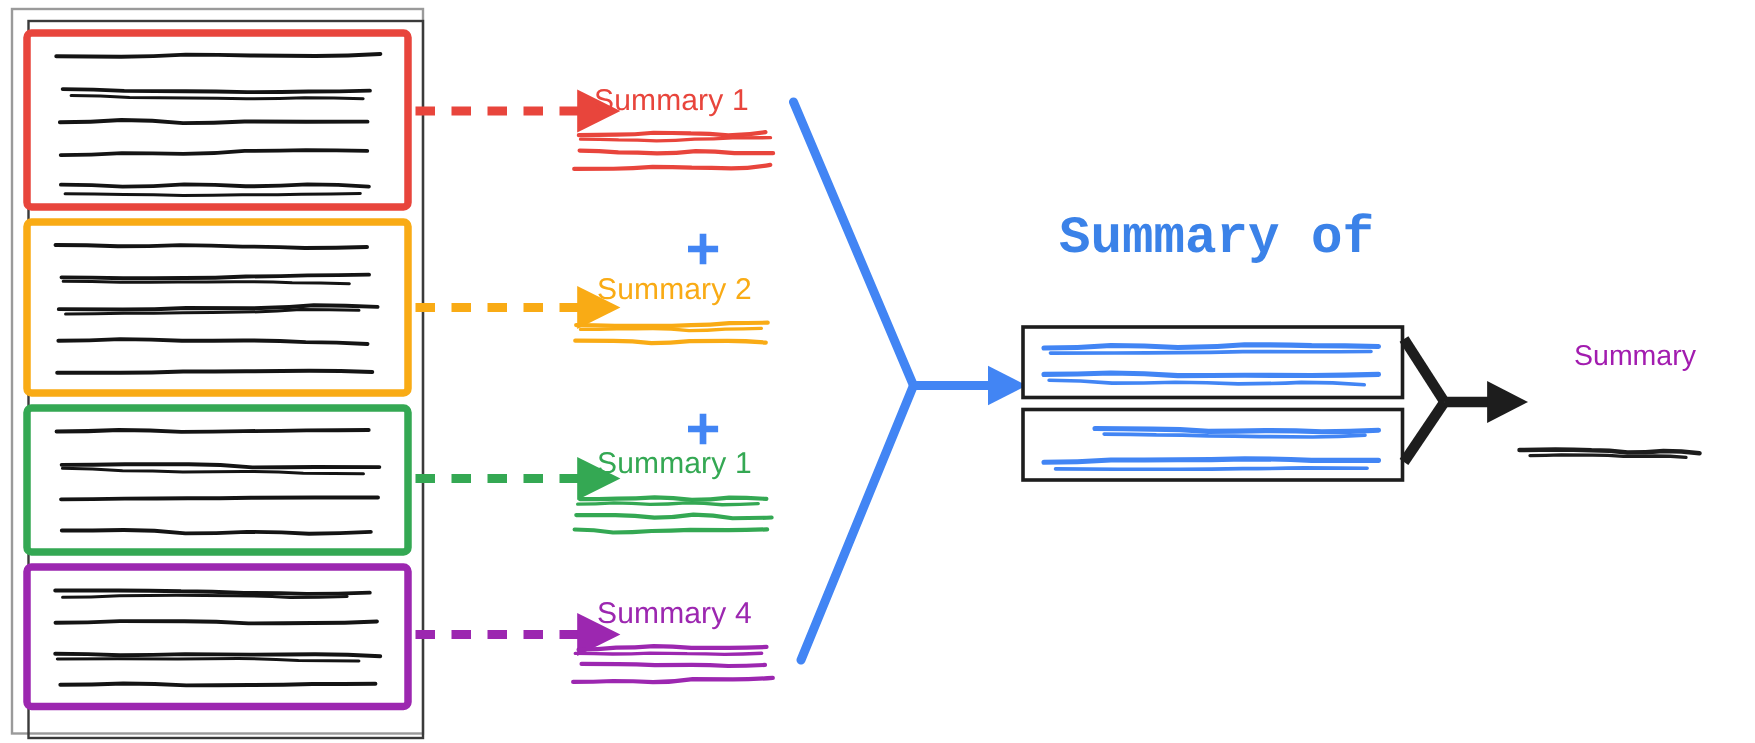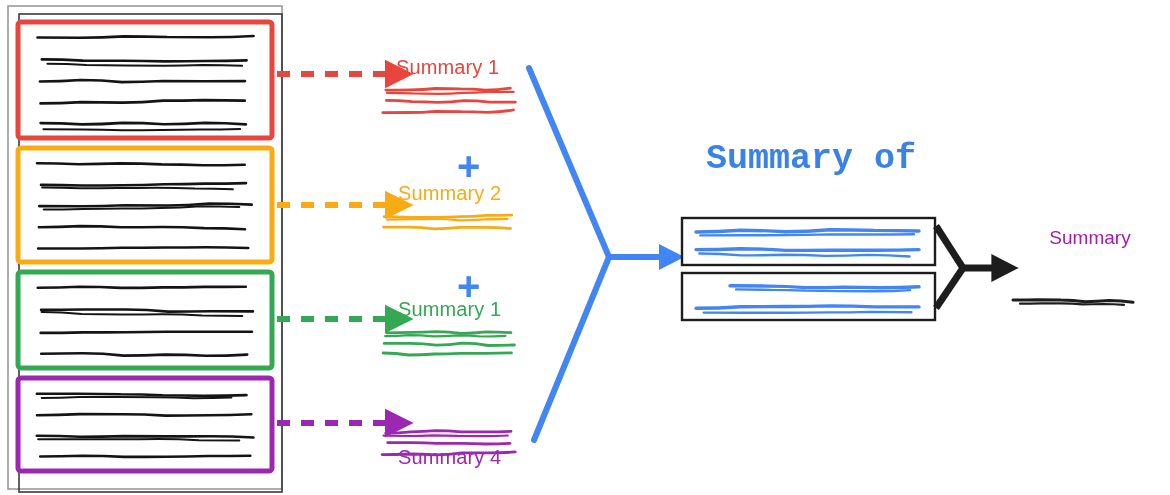--- a/index.html
+++ b/index.html
@@ -154,21 +154,21 @@
       </g>
     <g id="g-final-underline">
         <path d="M1013.0,300.0 Q1025.0,300.0 1037.0,299.7 Q1049.0,299.7 1061.0,300.1 Q1073.0,300.1 1085.0,301.7 Q1097.0,301.7 1109.0,300.6 Q1121.0,300.6 1133.0,302.2" fill="none" stroke="#1d1d1d" stroke-width="3" stroke-linecap="round"></path>
         <path d="M1020.0,303.7 Q1030.4,303.7 1040.8,303.3 Q1051.2,303.3 1061.6,303.4 Q1072.0,303.4 1082.4,304.3 Q1092.8,304.3 1103.2,304.0 Q1113.6,304.0 1124.0,304.9" fill="none" stroke="#1d1d1d" stroke-width="2.2" stroke-linecap="round"></path>
       </g>
   </svg>
 
   <div class="lbl sum-lbl" id="sl-0" style="left: 396px; top: 56px; color: rgb(232, 69, 60);">Summary 1</div>
   <div class="lbl sum-lbl" id="sl-1" style="left: 398px; top: 182px; color: rgb(249, 171, 21);">Summary 2</div>
   <div class="lbl sum-lbl" id="sl-2" style="left: 398px; top: 298px; color: rgb(52, 168, 83);">Summary 1</div>
-  <div class="lbl sum-lbl" id="sl-3" style="left: 398px; top: 398px; color: rgb(156, 39, 176); margin-top: 48px;">Summary 4</div>
+  <div class="lbl sum-lbl" id="sl-3" style="left: 398px; top: 398px; color: rgb(156, 39, 176);">Summary 4</div>
 
   <div class="lbl" id="pl-0" style="font-size: 40px; font-weight: 700; color: rgb(66, 133, 244); left: 457px; top: 144px;">+</div>
   <div class="lbl" id="pl-1" style="font-size: 40px; font-weight: 700; color: rgb(66, 133, 244); left: 457px; top: 264px;">+</div>
 
   <div class="lbl sos-lbl" id="sos-title" style="left: 686px; top: 138px; width: 250px; color: rgb(59, 130, 232);">
     <div>Summary of</div>
   </div>
 
   <div class="lbl final-lbl" id="final-title" style="left: 1020px; top: 207px; width: 140px; color: #a21caf; margin-top: 18px;">
     <div>Summary</div>

